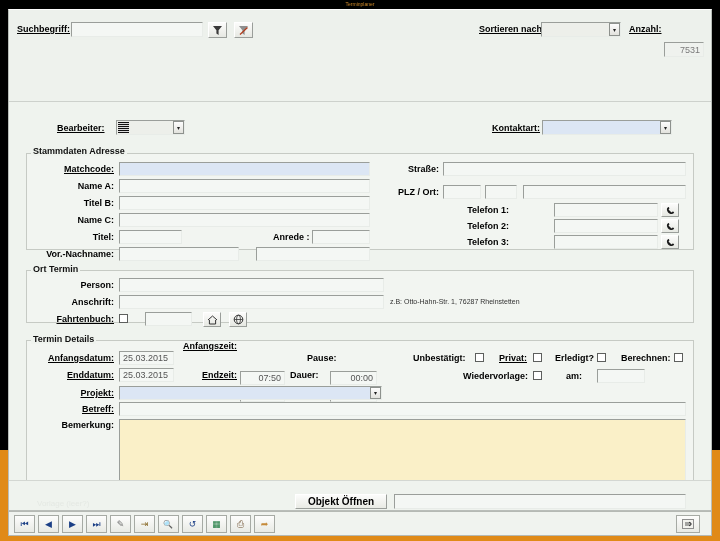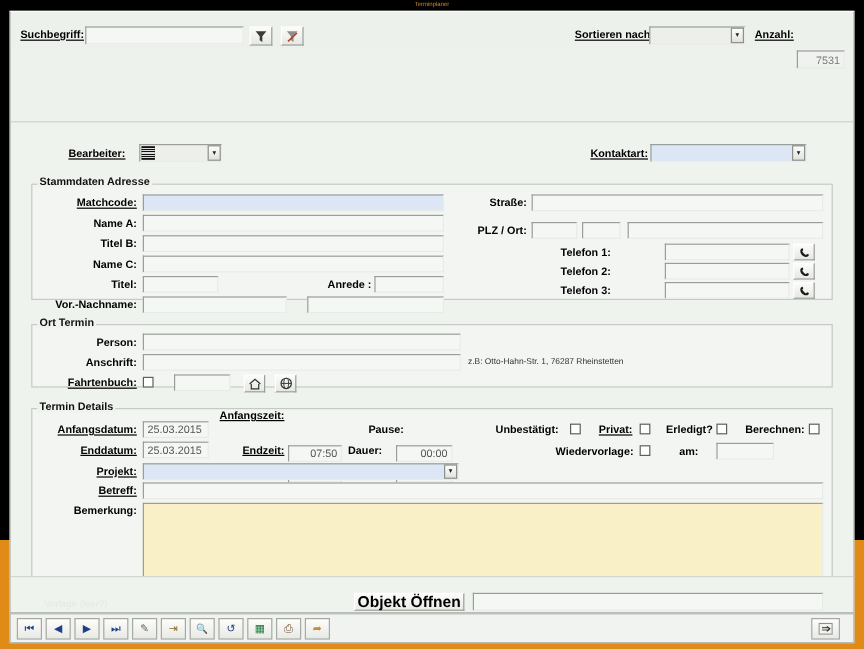--- a/index.html
+++ b/index.html
@@ -115,21 +115,21 @@
     background:linear-gradient(#fdfdfc,#e8eae4);
     border:1px solid #a6aaa4;
     display:flex; align-items:center; justify-content:center;
     font-size:9px; color:#1c3f86; cursor:pointer;
   }
   .wide-btn {
     position:absolute;
     background:linear-gradient(#fcfcfb,#e9ebe5);
     border:1px solid #9a9e9a; border-top-color:#fff; border-left-color:#fff;
     display:flex; align-items:center; justify-content:center;
-    font-size:13px; font-weight:bold; color:#000; cursor:pointer;
+    font-size:10px; font-weight:bold; color:#000; cursor:pointer;
   }
   .watermark {
     position:absolute; font-size:8px; color:#E4E8E3; white-space:nowrap;
   }
   svg { display:block; }
 </style>
 </head>
 <body>
 
 <div id="app">

